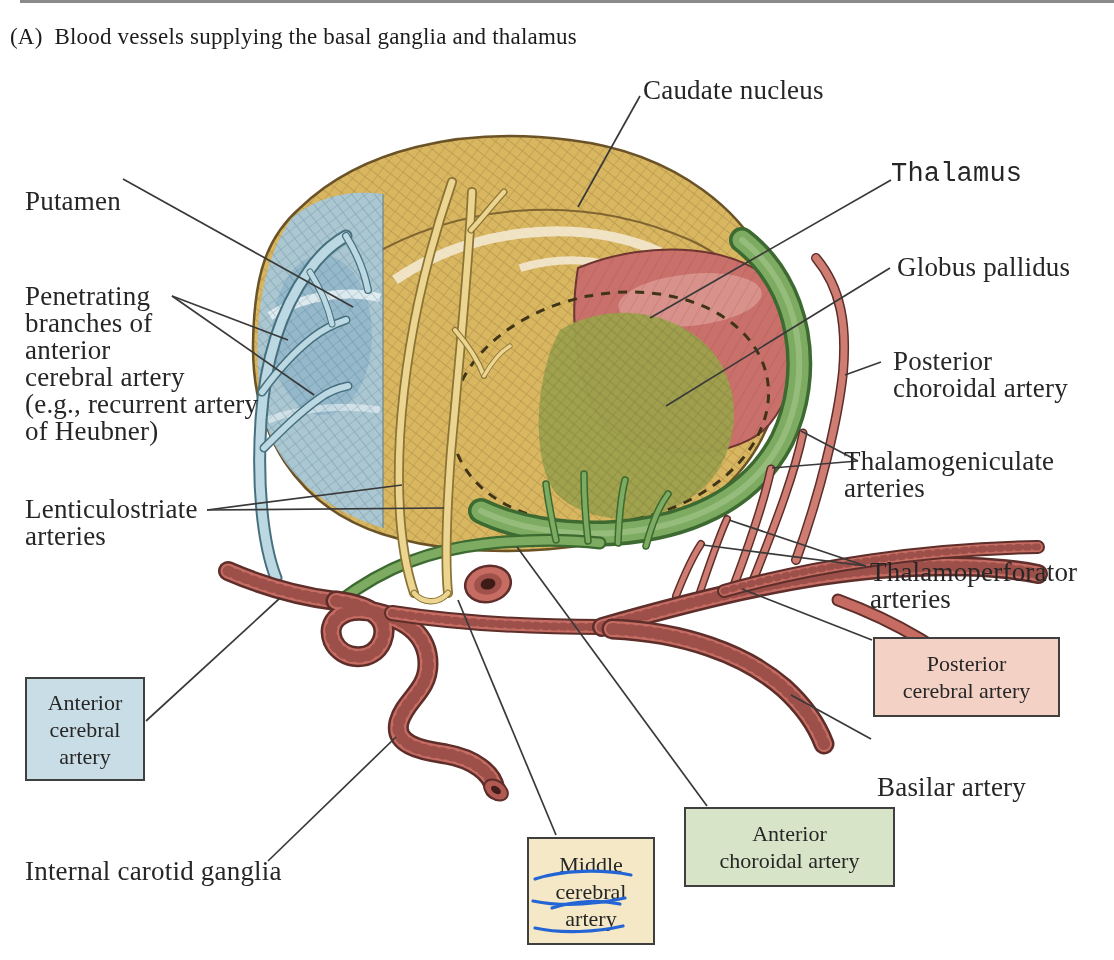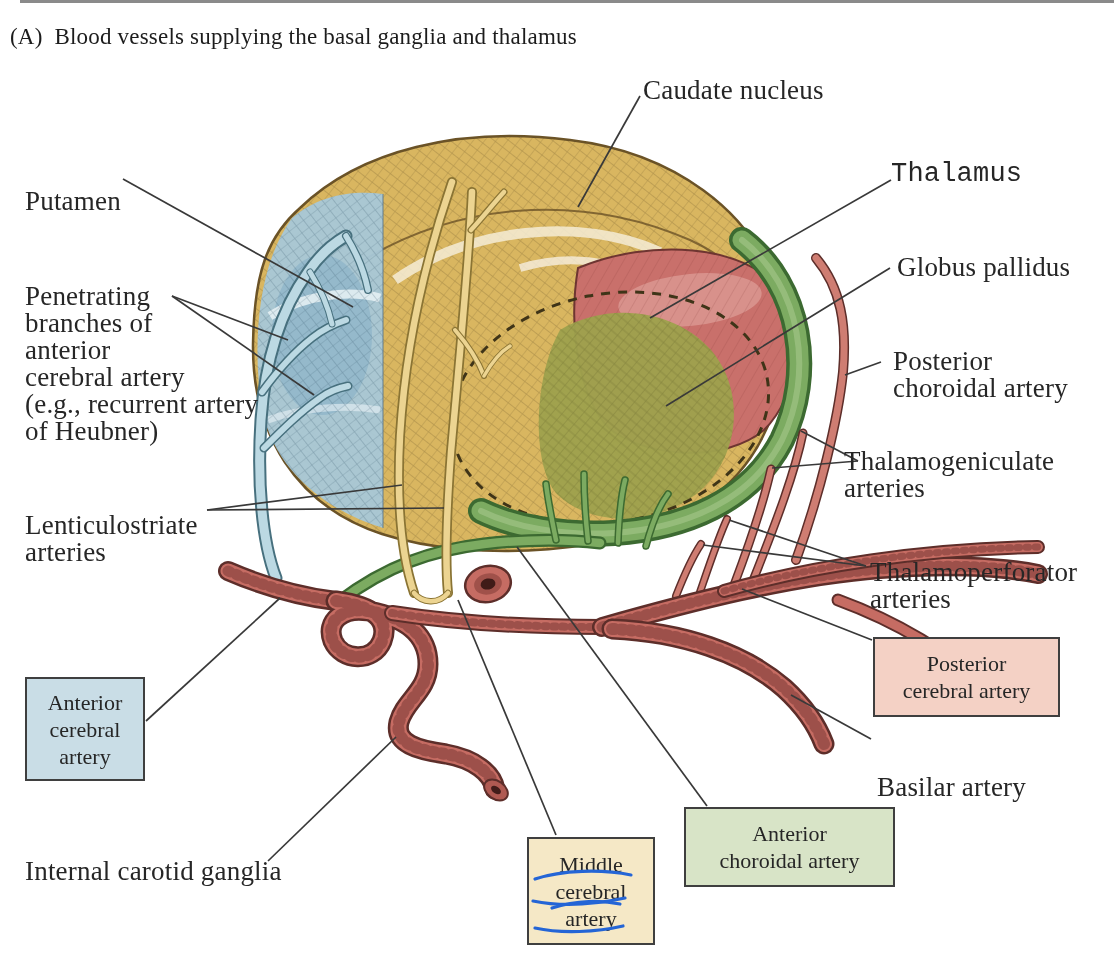--- a/index.html
+++ b/index.html
@@ -14,21 +14,21 @@
   .artery-box{position:absolute;border:2px solid #3f3f3f;display:flex;align-items:center;
               justify-content:center;text-align:center;font-size:22px;line-height:27px;
               white-space:pre-line;color:#262626;z-index:3;box-sizing:border-box;}
   .box-aca{left:25px;top:677px;width:120px;height:104px;}
   .box-pca{left:873px;top:637px;width:187px;height:80px;}
   .box-mca{left:527px;top:837px;width:128px;height:108px;}
   .box-achor{left:684px;top:807px;width:211px;height:80px;}
   .lbl-caudate{left:643px;top:77px;}
   .lbl-putamen{left:25px;top:164px;margin-top:24px;}
   .lbl-penetrating{left:25px;top:283px;}
-  .lbl-lenticulostriate{left:25px;top:496px;margin-top:16px;}
+  .lbl-lenticulostriate{left:25px;top:496px;}
   .lbl-ica{left:25px;top:858px;}
   .lbl-thalamus{left:891px;top:161px;font-family:Liberation Mono, monospace;}
   .lbl-globus{left:897px;top:254px;}
   .lbl-postchor{left:893px;top:348px;}
   .lbl-thalamogen{left:844px;top:448px;}
   .lbl-thalamoperf{left:870px;top:559px;}
   .lbl-basilar{left:877px;top:774px;}
   .pen-overlay{position:absolute;left:527px;top:837px;width:122px;height:108px;z-index:4;
                pointer-events:none;}
 </style>

